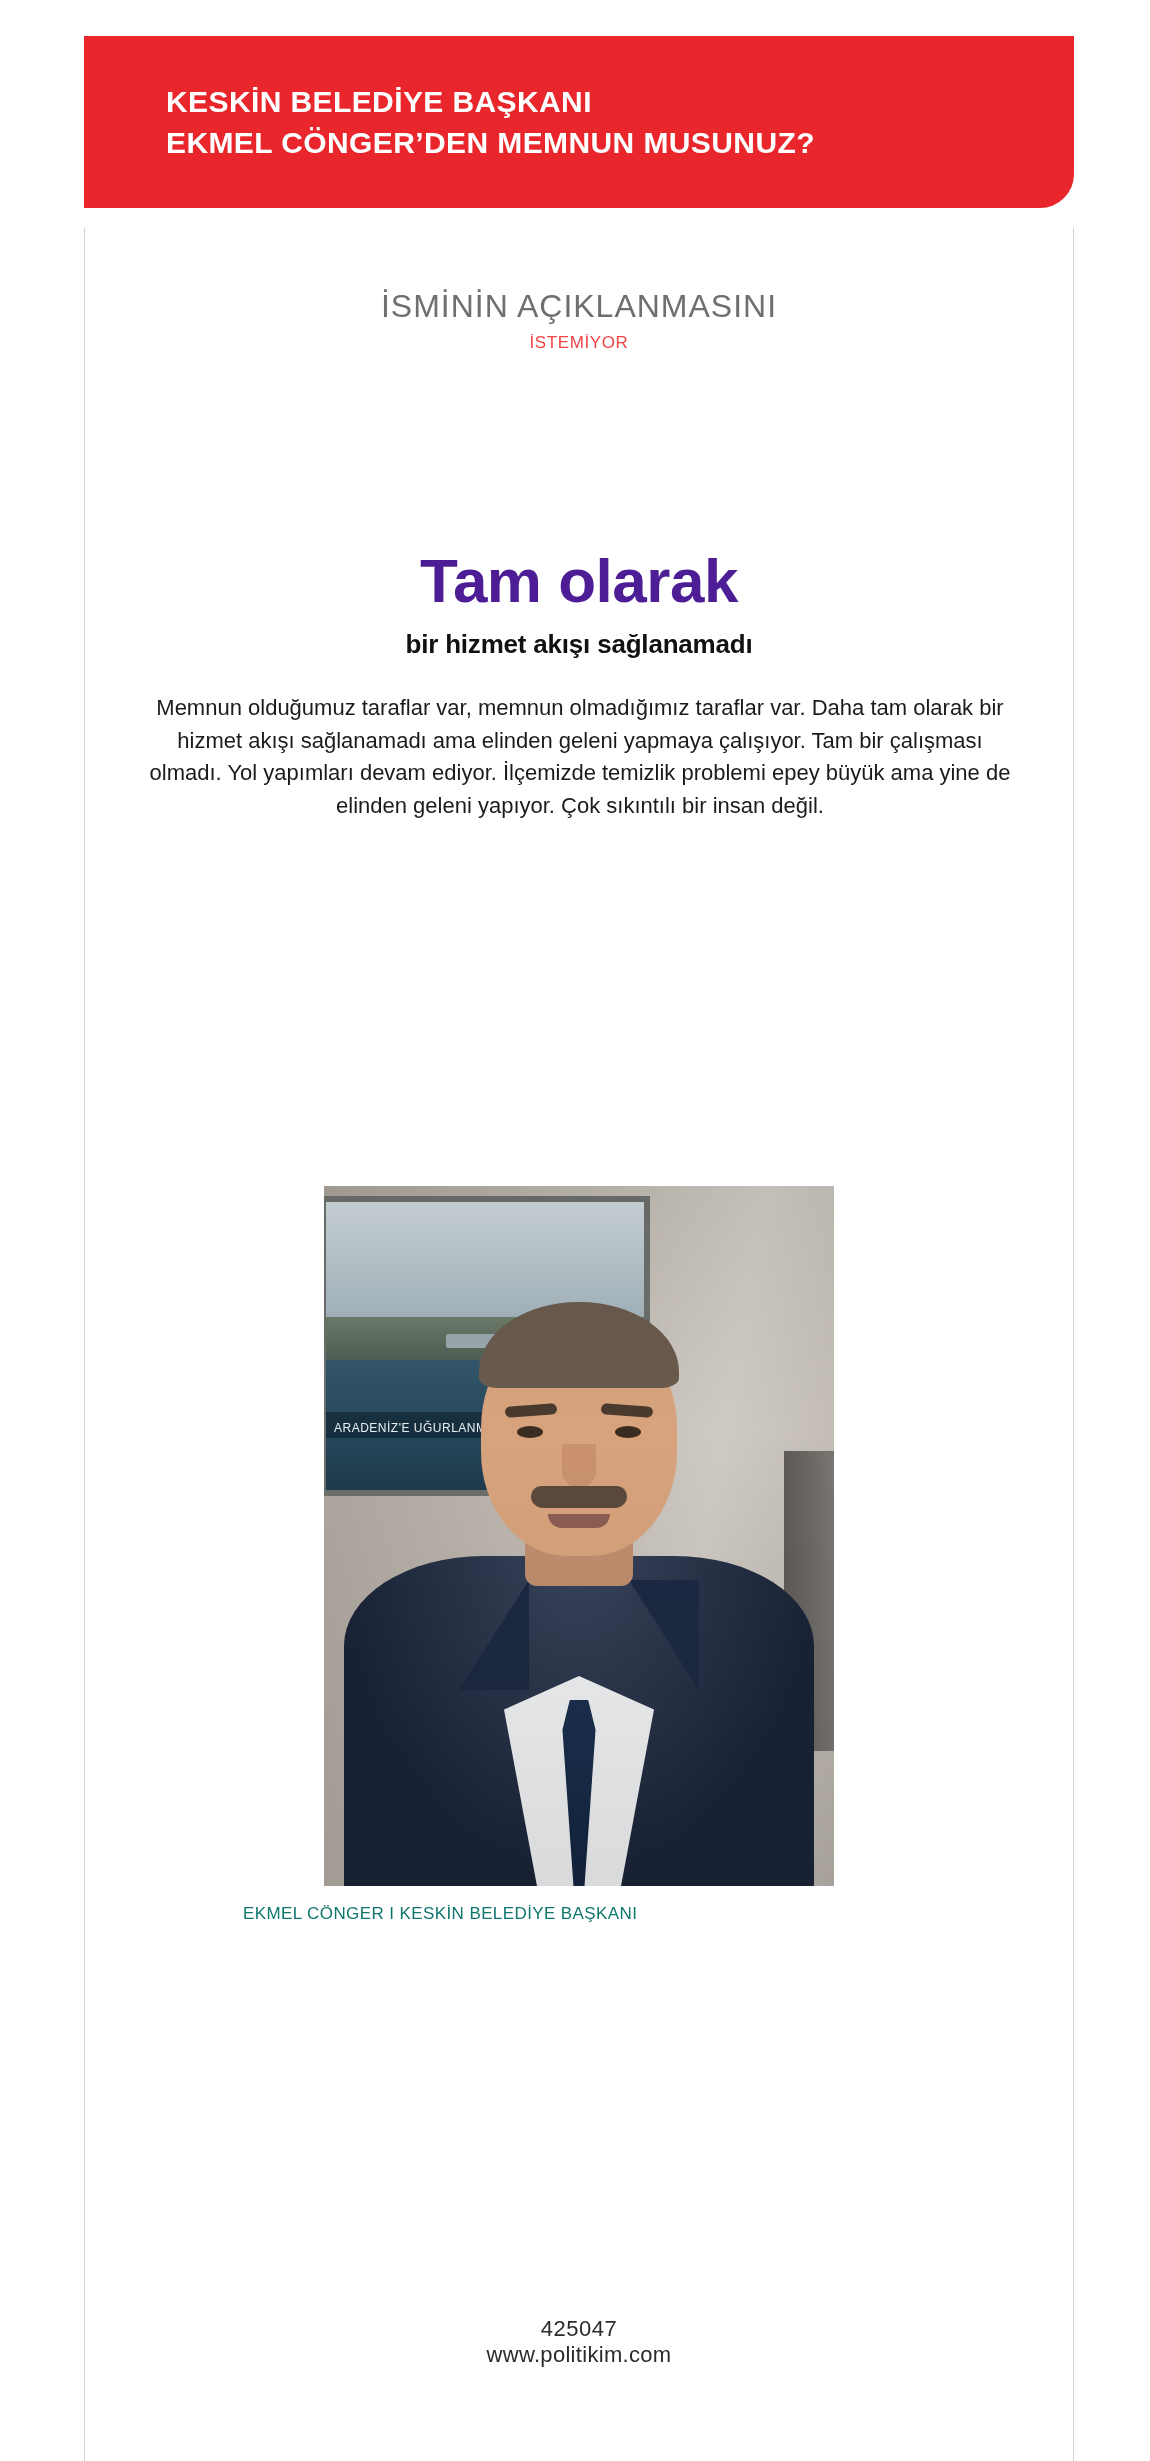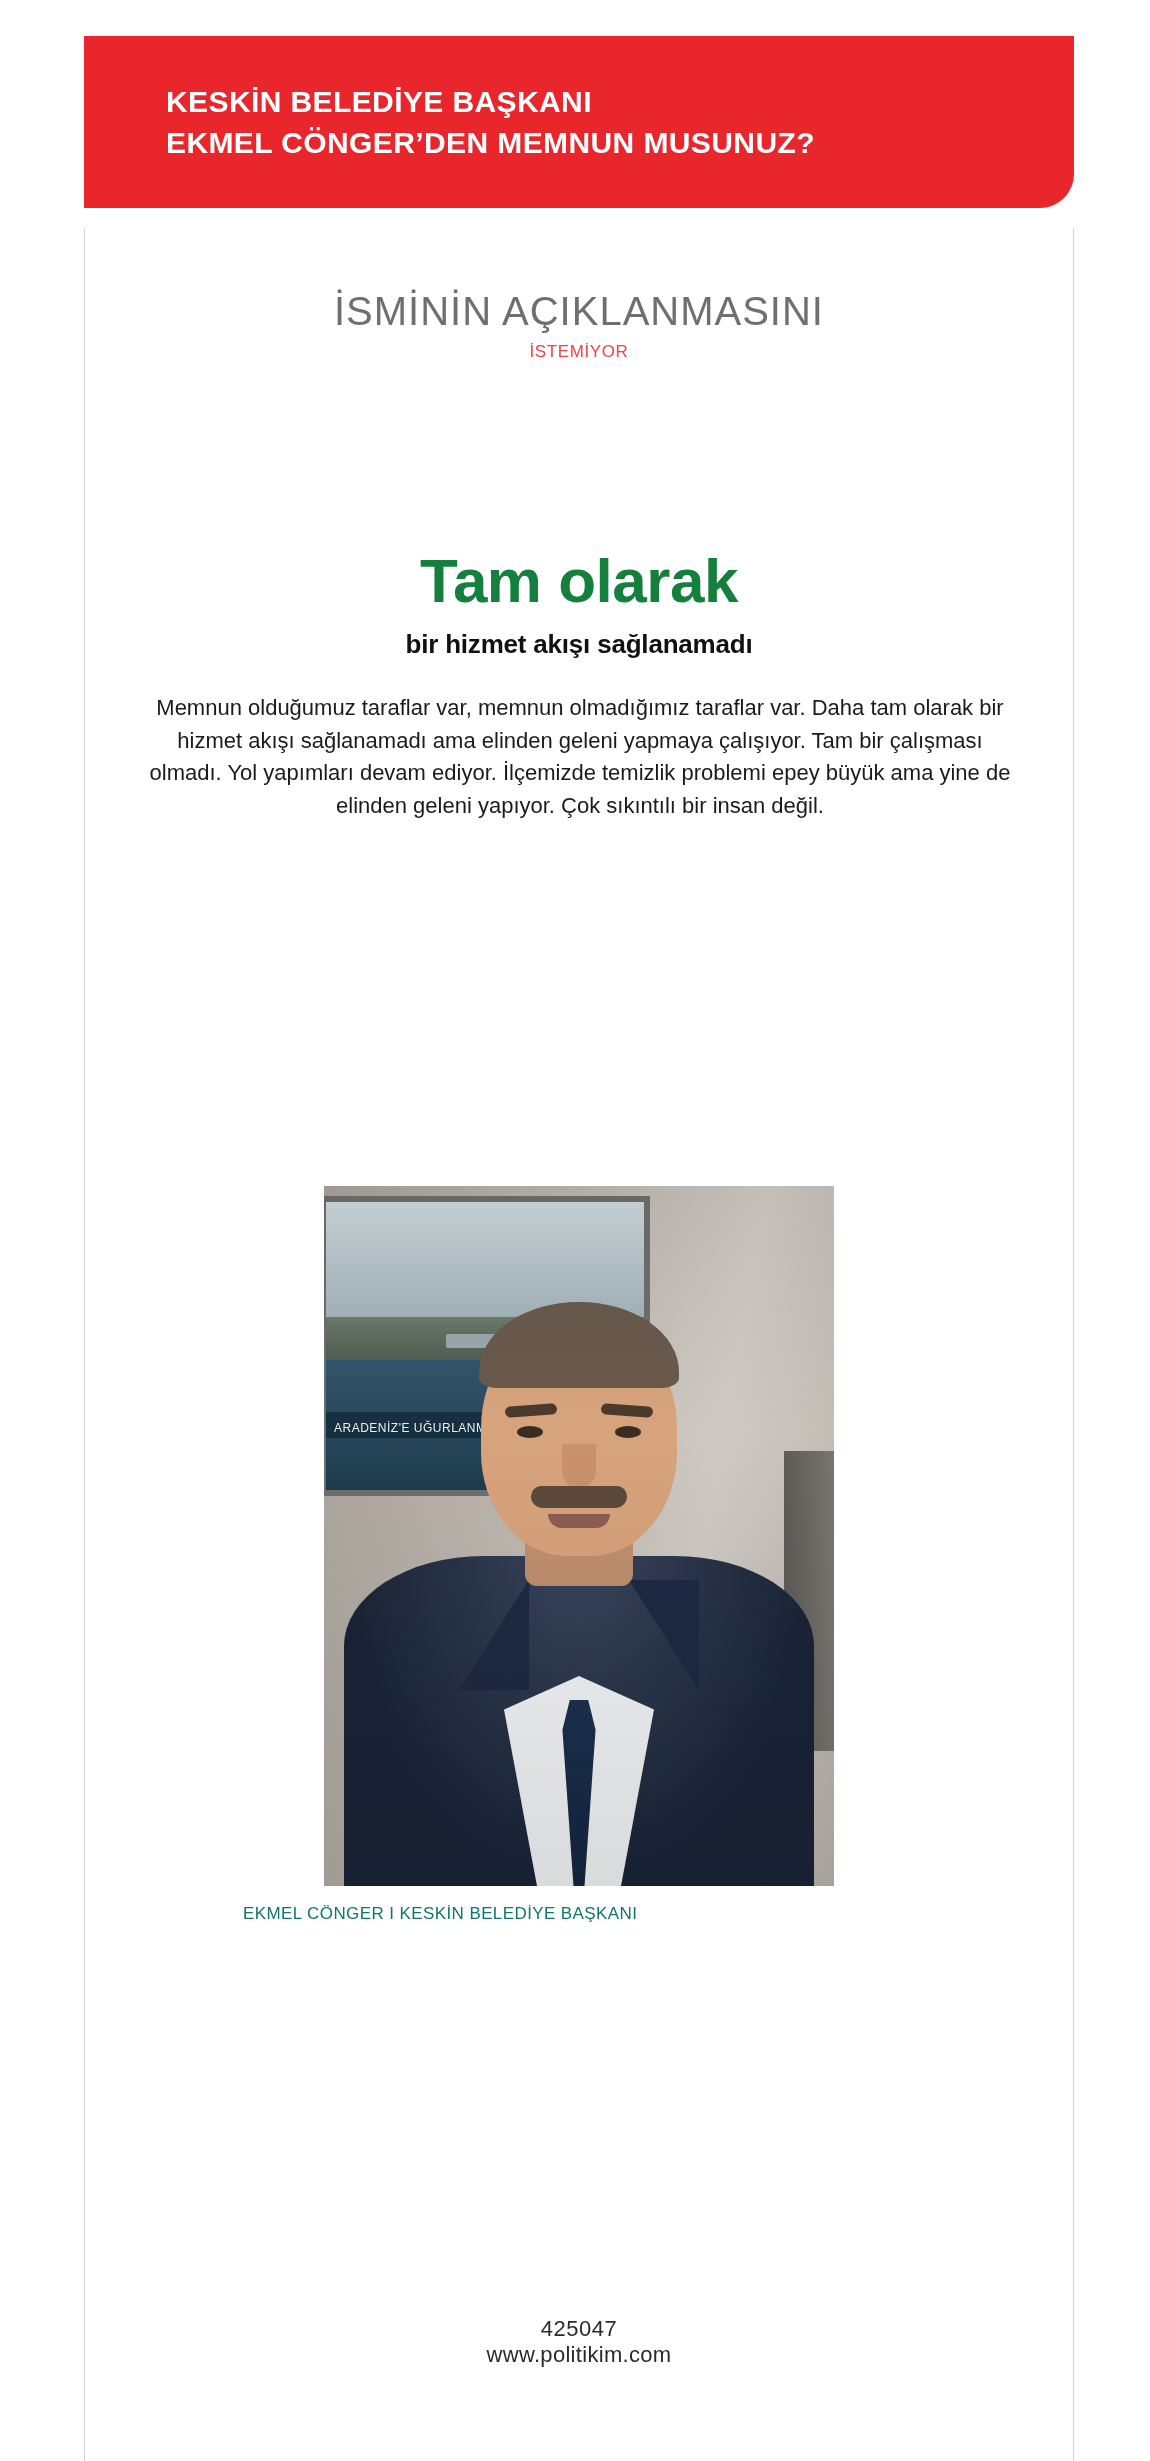--- a/index.html
+++ b/index.html
@@ -62,21 +62,21 @@
   
   .source {
     position: absolute;
     left: 84px;
     top: 288px;
     width: 990px;
     text-align: center;
   }
   .source-name {
     color: #6f6f6f;
-    font-size: 40px;
+    font-size: 32px;
     font-weight: 400;
     letter-spacing: 1px;
     line-height: 1.15;
   }
   .source-sub {
     color: #ef4444;
     font-size: 17px;
     letter-spacing: 0.6px;
     margin-top: 8px;
   }
@@ -85,21 +85,21 @@
   .headline {
     position: absolute;
     left: 84px;
     top: 548px;
     width: 990px;
     text-align: center;
   }
   .headline-main {
     font-size: 62px;
     font-weight: bold;
-    color: #15803d;
+    color: #4c1d95;
     line-height: 1.05;
     letter-spacing: -0.5px;
   }
   .headline-sub {
     font-size: 26px;
     font-weight: bold;
     color: #111111;
     margin-top: 16px;
     letter-spacing: -0.2px;
   }

